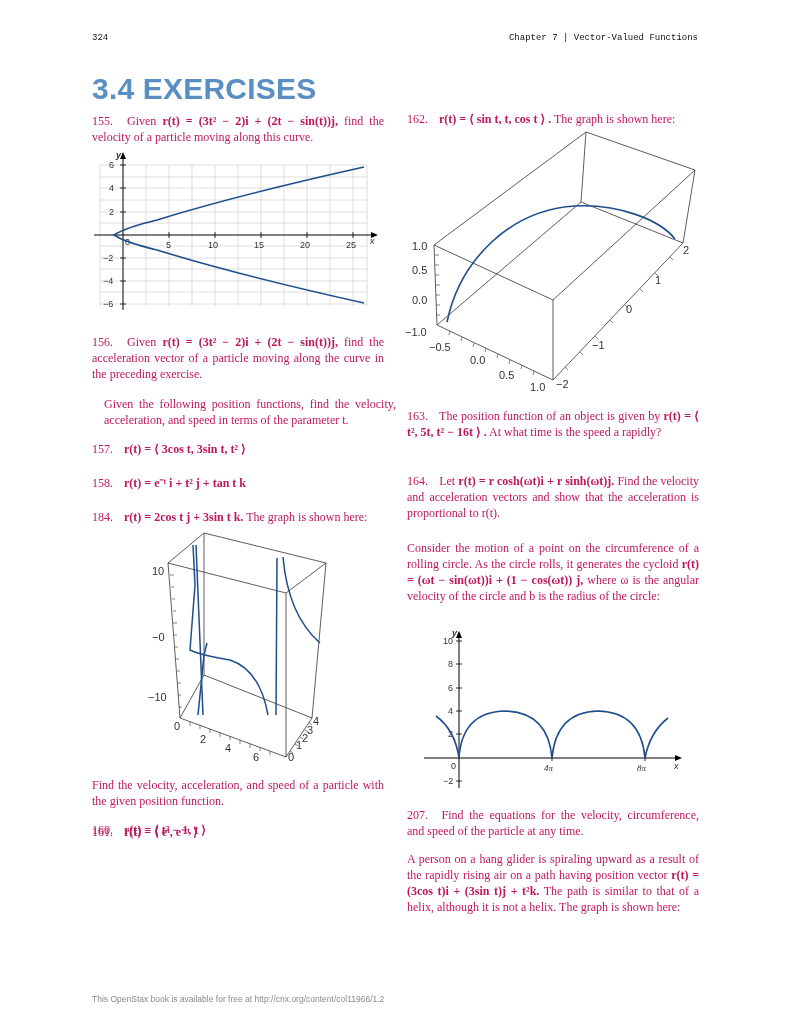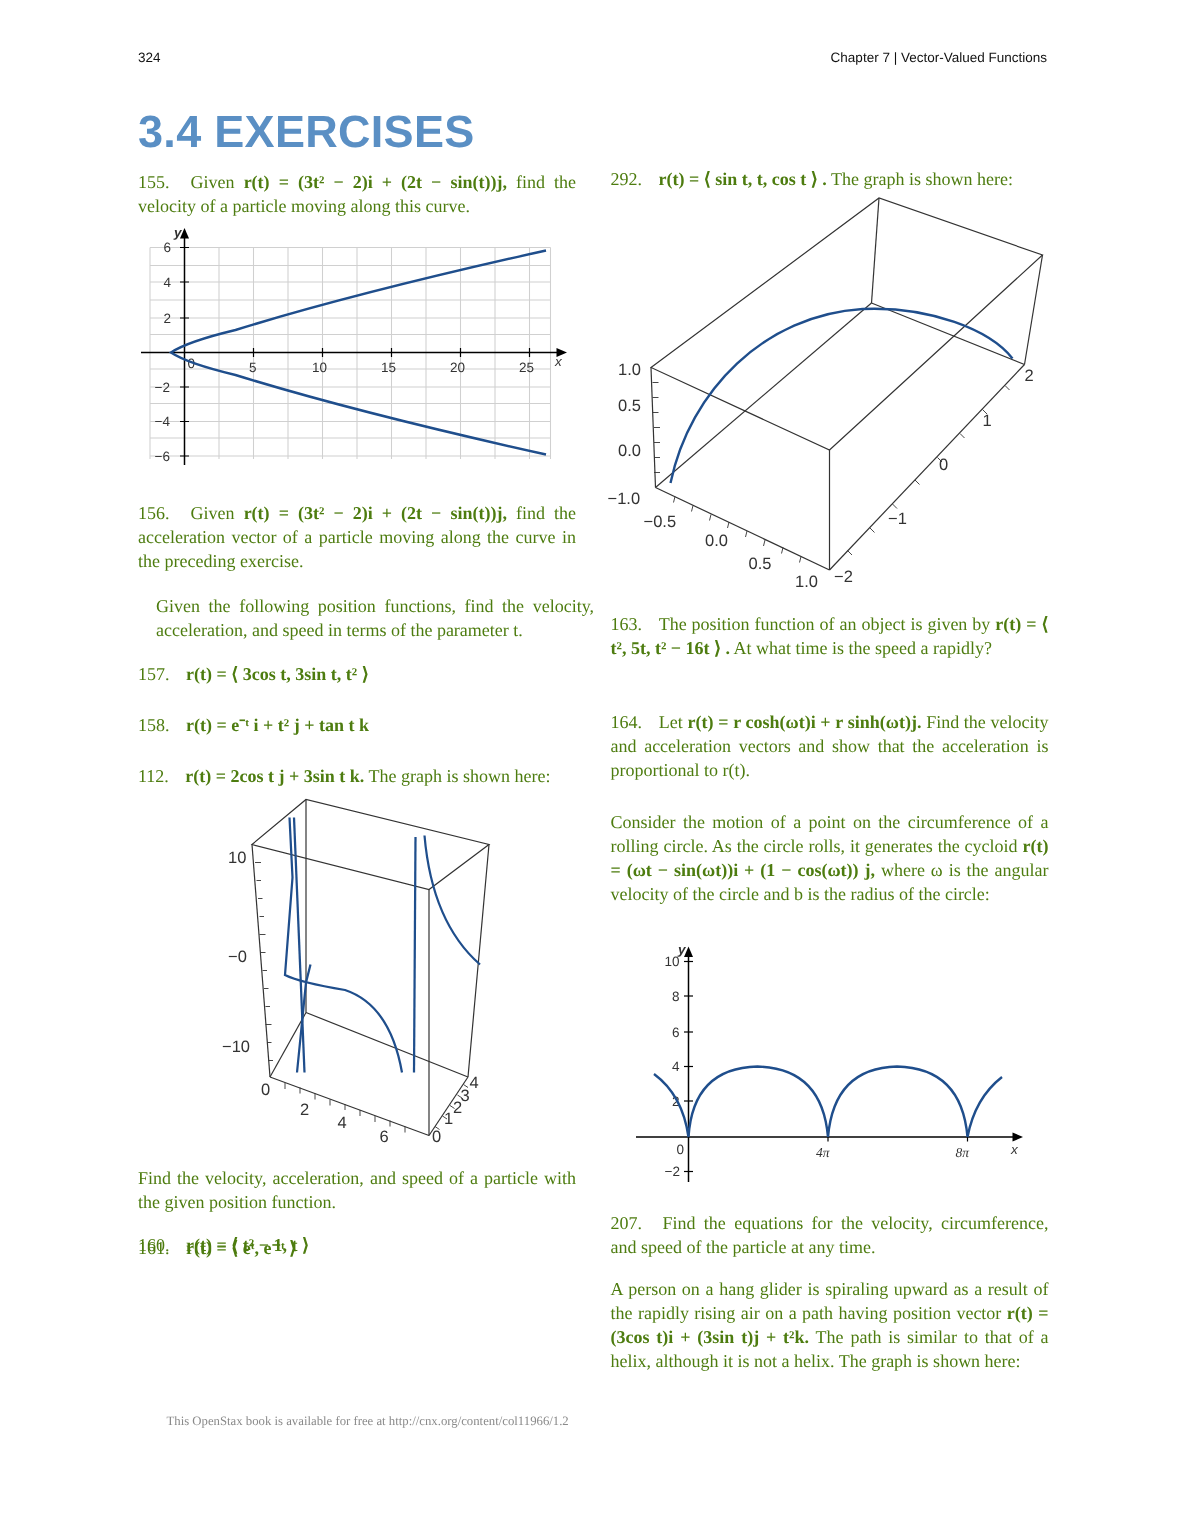--- a/index.html
+++ b/index.html
@@ -1,24 +1,24 @@
 <!DOCTYPE html>
 <html><head>
 <meta charset="utf-8">
 <style>
   html, body { margin: 0; padding: 0; background: #ffffff; }
   body { width: 791px; height: 1024px; position: relative; overflow: hidden; font-family: "Liberation Serif", serif; color: #222; }
   .abs { position: absolute; }
-  .sans { font-family: Liberation Sans, sans-serif; text-align: right; }
+  .sans { font-family: Liberation Mono, monospace; text-align: right; }
   .runhead { font-size: 9px; color: #111; top: 33px; }
   .heading { left: 92px; top: 72px; font-size: 30px; font-weight: bold; color: #5a8fc4; font-family: "Liberation Sans", sans-serif; letter-spacing: 0.2px; }
-  .para { font-size: 12px; line-height: 16px; text-align: justify; color: #4d7c0f; }
+  .para { font-size: 12px; line-height: 16px; text-align: justify; color: #be185d; }
   .para b { font-weight: bold; }
   .num { margin-right: 8px; }
-  .footer { left: 92px; top: 942px; font-size: 8.5px; color: #8a8a8a; font-family: Liberation Serif, serif; margin-left: 19px; }
+  .footer { left: 92px; top: 994px; font-size: 8.5px; color: #8a8a8a; font-family: Liberation Sans, sans-serif; }
   svg text { font-family: "Liberation Sans", sans-serif; }
   .math { font-family: "Liberation Serif", serif; }
 </style>
 </head>
 <body>
 
 <div class="abs runhead sans" style="left:92px;">324</div>
 <div class="abs runhead sans" style="right:93px;">Chapter 7 | Vector-Valued Functions</div>
 
 <div class="abs heading">3.4 EXERCISES</div>
@@ -107,21 +107,21 @@
   <span class="num">157.</span>
   <b class="math">r(t) = ⟨ 3cos t, 3sin t, t² ⟩</b>
 </div>
 
 <div class="abs para" style="left:92px; top:475px; width:292px;">
   <span class="num">158.</span>
   <b class="math">r(t) = e⁻ᵗ i + t² j + tan t k</b>
 </div>
 
 <div class="abs para" style="left:92px; top:509px; width:292px;">
-  <span class="num">112.</span>
+  <span class="num">184.</span>
   <b class="math">r(t) = 2cos t j + 3sin t k.</b>
   <span>The graph is shown here:</span>
 </div>
 
 <svg class="abs" style="left:140px; top:525px;" width="200" height="250">
   <g fill="none" stroke="#333" stroke-width="0.8">
     <polygon points="28,38 64,8 186,38 146,68"></polygon>
     <line x1="28" y1="38" x2="40" y2="193"></line>
     <line x1="146" y1="68" x2="146" y2="232"></line>
     <line x1="186" y1="38" x2="172" y2="193"></line>
@@ -188,21 +188,21 @@
   <span class="num">160.</span>
   <b class="math">r(t) = ⟨ t² − 1, t ⟩</b>
 </div>
 
 <div class="abs para" style="left:92px; top:824px; width:292px;">
   <span class="num">161.</span>
   <b class="math">r(t) = ⟨ eᵗ, e⁻ᵗ ⟩</b>
 </div>
 
 <div class="abs para" style="left:407px; top:111px; width:292px;">
-  <span class="num">292.</span>
+  <span class="num">162.</span>
   <b class="math">r(t) = ⟨ sin t, t, cos t ⟩ .</b>
   <span>The graph is shown here:</span>
 </div>
 
 <svg class="abs" style="left:400px; top:130px;" width="310" height="270">
   <g fill="none" stroke="#333" stroke-width="0.8">
     <polygon points="34,115 186,2 295,40 153,170"></polygon>
     <line x1="34" y1="115" x2="37" y2="195"></line>
     <line x1="153" y1="170" x2="153" y2="250"></line>
     <line x1="295" y1="40" x2="283" y2="113"></line>

